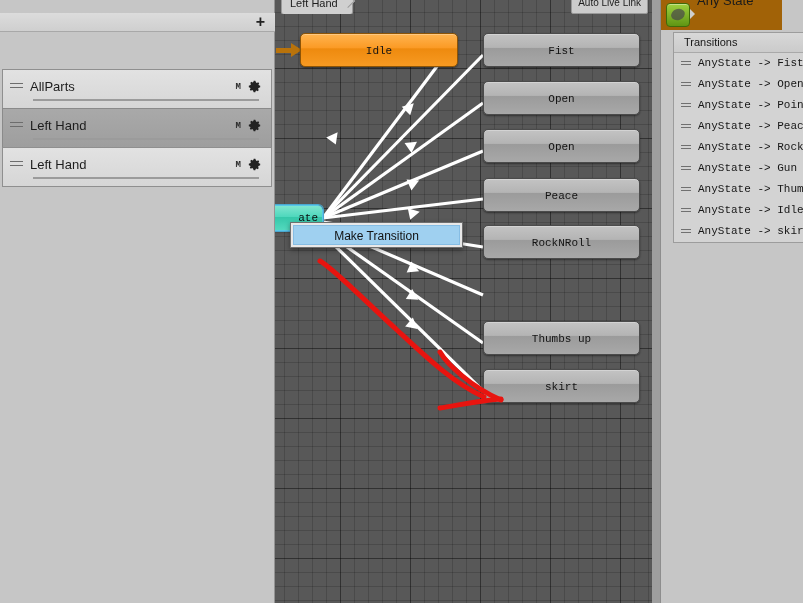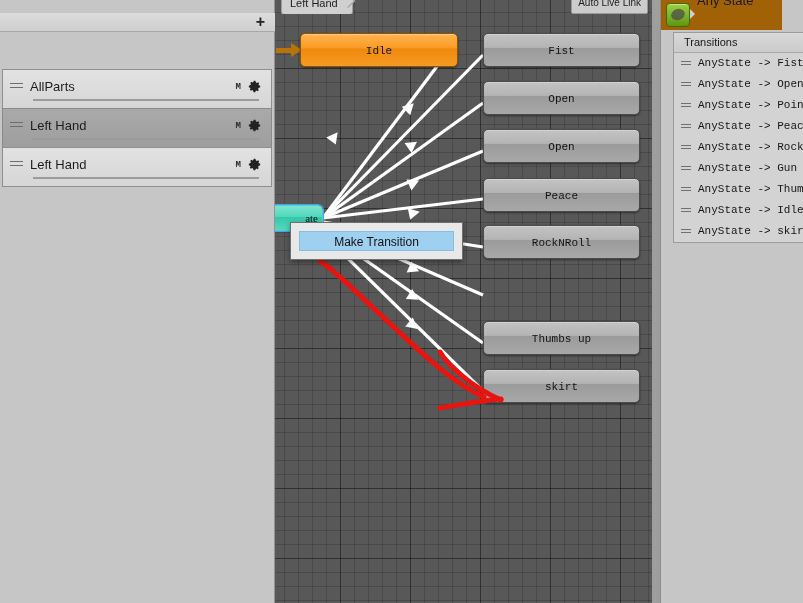--- a/index.html
+++ b/index.html
@@ -63,31 +63,31 @@
 
   .node{position:absolute;height:34px;border-radius:5px;box-sizing:border-box;z-index:10;
      border:1px solid #4b4b4b;
      box-shadow:0 1px 2px rgba(0,0,0,.45), inset 0 1px 0 rgba(255,255,255,.28);
      font-size:11px;color:#141414;text-align:center;line-height:34px;
      font-family:"Liberation Mono","DejaVu Sans Mono",monospace;}
   .node.normal{background:linear-gradient(#c3c3c3 0%,#b4b4b4 42%,#9b9b9b 44%,#a8a8a8 100%);}
   .node.default{background:linear-gradient(#ffb450 0%,#fb9a24 44%,#ee8a0e 46%,#f79a22 100%);
      border-color:#8d5406;}
   .node.any{background:linear-gradient(#7fe5cf 0%,#4fd8bd 44%,#35c7a9 46%,#53d9be 100%);
-     border-color:#2a8f7b;color:#0d0d0d;font-family:Liberation Serif, serif;}
+     border-color:#2a8f7b;color:#0d0d0d;}
   .node.any.selected{border:1px solid #58c6e8;box-shadow:0 0 0 1px #4aa8cf,0 1px 2px rgba(0,0,0,.45);}
 
   .entry-arrow{position:absolute;z-index:9;}
   .entry-arrow .shaft{position:absolute;left:0;top:5px;width:16px;height:5px;background:#b9730b;}
   .entry-arrow .head{position:absolute;left:15px;top:0;width:0;height:0;
      border-top:7px solid transparent;border-bottom:7px solid transparent;border-left:11px solid #b9730b;}
 
   
   #ctx-menu{position:absolute;z-index:40;background:#e8e8e8;border:1px solid #6f6f6f;
-     box-shadow:0 2px 5px rgba(0,0,0,.4);padding:8px;box-sizing:border-box;}
+     box-shadow:0 2px 5px rgba(0,0,0,.4);padding:2px;box-sizing:border-box;}
   #ctx-menu .item{height:20px;line-height:20px;font-size:12px;color:#121212;text-align:center;
      background:#9fd0f0;border:1px solid #86bde4;box-sizing:border-box;}
 
   svg#annot{position:absolute;left:0;top:0;width:385px;height:603px;z-index:35;pointer-events:none;}
 
   
   #right-panel{position:absolute;left:660px;top:0;width:143px;height:603px;
      background:#c6c6c6;border-left:1px solid #8d8d8d;box-sizing:border-box;}
   #insp-head{position:absolute;left:0;top:0;width:121px;height:30px;
      background:#a16207;overflow:hidden;}

